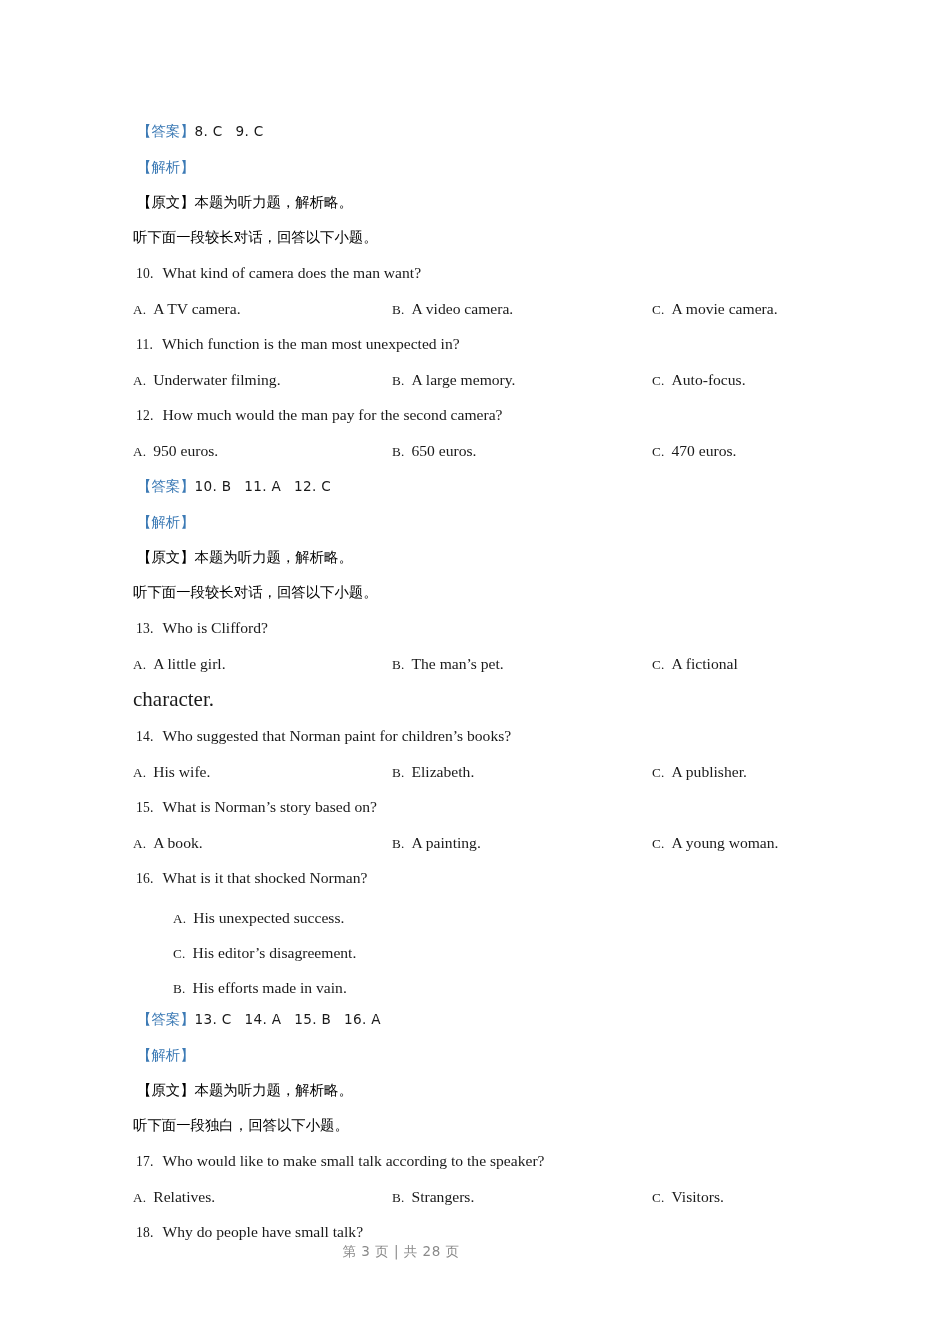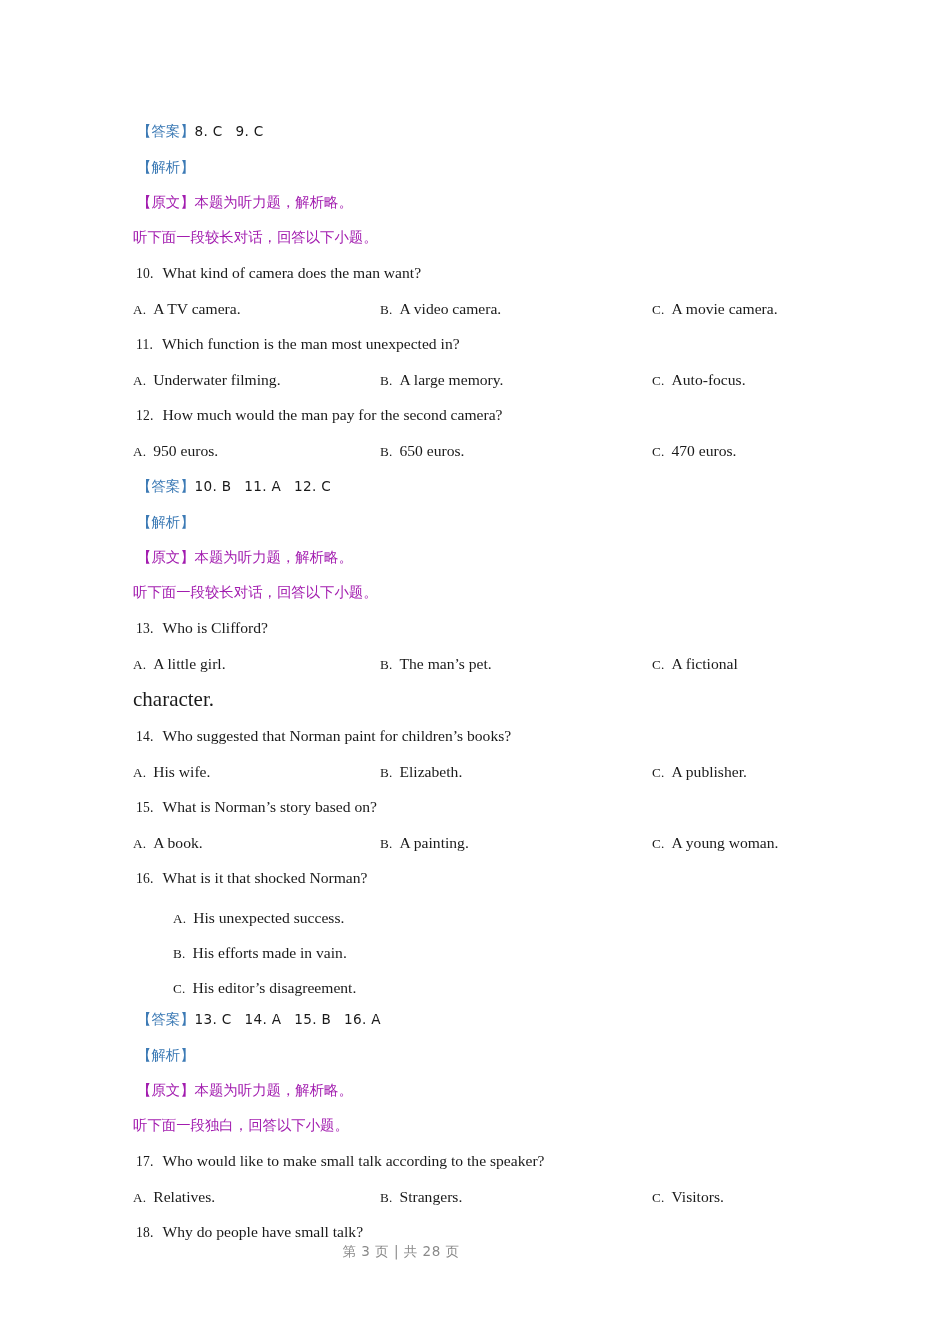--- a/index.html
+++ b/index.html
@@ -26,21 +26,21 @@
   .content {
     position: absolute;
     left: 133px;
     top: 113px;
     width: 700px;
   }
   .cn {
     font-family: "DejaVu Sans", "Liberation Sans", sans-serif;
     font-size: 14.4px;
     line-height: 35px;
-    color: #a21caf;
+    color: #000000;
     white-space: nowrap;
   }
   .cn-indent { padding-left: 4px; }
 
   
   .marker {
     color: #3c7ab5;
     font-family: "DejaVu Sans", "Liberation Sans", sans-serif;
     font-size: 14.4px;
   }
@@ -77,21 +77,21 @@
     line-height: 35px;
     font-size: 15.6px;
     white-space: nowrap;
   }
   .opt {
     position: absolute;
     top: 0;
     white-space: nowrap;
   }
   .opt.col-a { left: 0px; }
-  .opt.col-b { left: 247px; }
+  .opt.col-b { left: 259px; }
   .opt.col-c { left: 519px; }
   .opt-letter {
     font-size: 13.2px;
     letter-spacing: 0.2px;
   }
   .opt-text { padding-left: 7px; }
 
   
   .opt-stack {
     height: 35px;
@@ -211,24 +211,24 @@
       <span class="opt col-c"><span class="opt-letter">C.</span><span class="opt-text">A young woman.</span></span>
     </div>
 
     <div class="q-line">
       <span class="q-num">16.</span><span class="q-text">What is it that shocked Norman?</span>
     </div>
     <div class="opt-stack">
       <span class="opt-letter">A.</span><span class="opt-text">His unexpected success.</span>
     </div>
     <div class="opt-stack">
+      <span class="opt-letter">C.</span><span class="opt-text">His editor’s disagreement.</span>
+    </div>
+    <div class="opt-stack">
       <span class="opt-letter">B.</span><span class="opt-text">His efforts made in vain.</span>
-    </div>
-    <div class="opt-stack">
-      <span class="opt-letter">C.</span><span class="opt-text">His editor’s disagreement.</span>
     </div>
 
     <div class="ans-line">
       <span class="marker">【答案】</span><span class="ans-values"><span>13. C</span><span class="gap"></span><span>14. A</span><span class="gap"></span><span>15. B</span><span class="gap"></span><span>16. A</span></span>
     </div>
 
     <div class="ans-line">
       <span class="marker">【解析】</span>
     </div>
 

